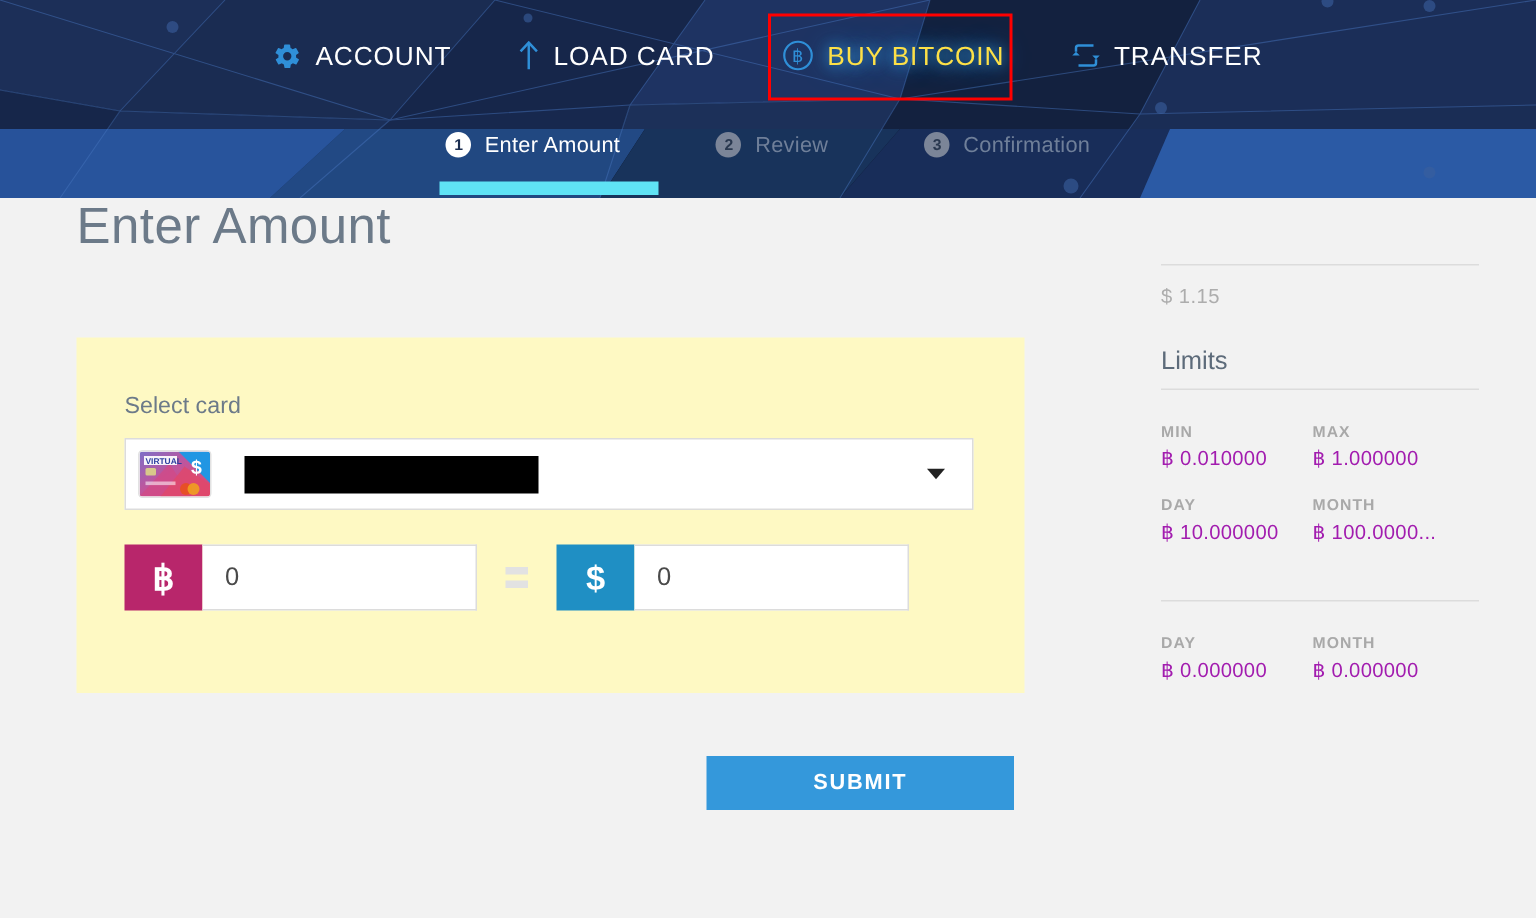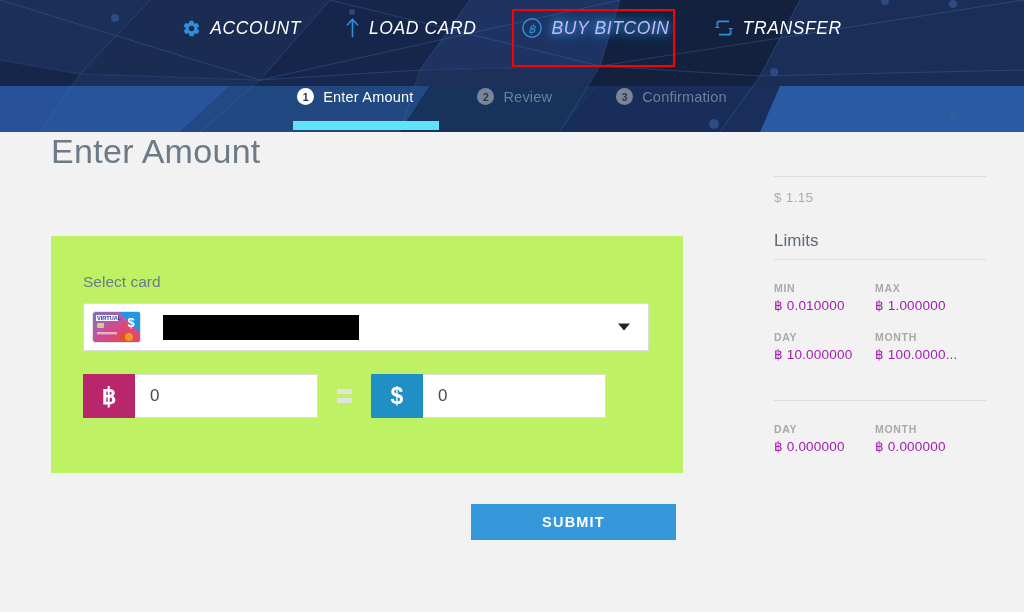--- a/index.html
+++ b/index.html
@@ -17,41 +17,41 @@
     width: 1024px; height: 132px;
     background: #1b2d50;
     overflow: hidden;
   }
   .poly-bg { position: absolute; inset: 0; width: 100%; height: 100%; }
 
   .navbar {
     position: relative;
     height: 74px;
     display: flex;
+    align-items: center;
     justify-content: center;
     gap: 0px;
     z-index: 5;
-    font-style: italic;
   }
   .nav-item {
     display: flex;
     align-items: center;
     gap: 9px;
     padding: 0 22px;
     height: 56px;
     color: #ffffff;
     font-size: 17.5px;
     letter-spacing: 0.6px;
     font-weight: 400;
     cursor: pointer;
     position: relative;
   }
   .nav-item .nav-label { white-space: nowrap; }
   .nav-item.active .nav-label {
-    color: #c4b5fd;
+    color: #fde047;
     text-shadow: 0 0 9px #39a7ec, 0 0 17px #2f8fd8;
   }
   .nav-icon { display: flex; align-items: center; justify-content: center; }
 
   
   .redbox {
     position: absolute;
     left: 512px; top: 9px;
     width: 163px; height: 58px;
     border: 2.5px solid #ff0000;
@@ -96,23 +96,23 @@
     position: absolute;
     left: 51px; top: 178px - 132px;
     font-size: 34px;
     font-weight: 300;
     color: #6c7a89;
     letter-spacing: 0.3px;
   }
 
   .panel {
     position: absolute;
-    left: 51px; top: 104px;
+    left: 51px; top: 93px;
     width: 632px; height: 237px;
-    background: #bef264;
+    background: #fef9c3;
   }
   .panel-inner { padding: 37px 32px 0 32px; }
 
   .field-label {
     font-size: 15.5px;
     color: #6c7a89;
     font-weight: 400;
     margin-bottom: 12px;
   }
 

